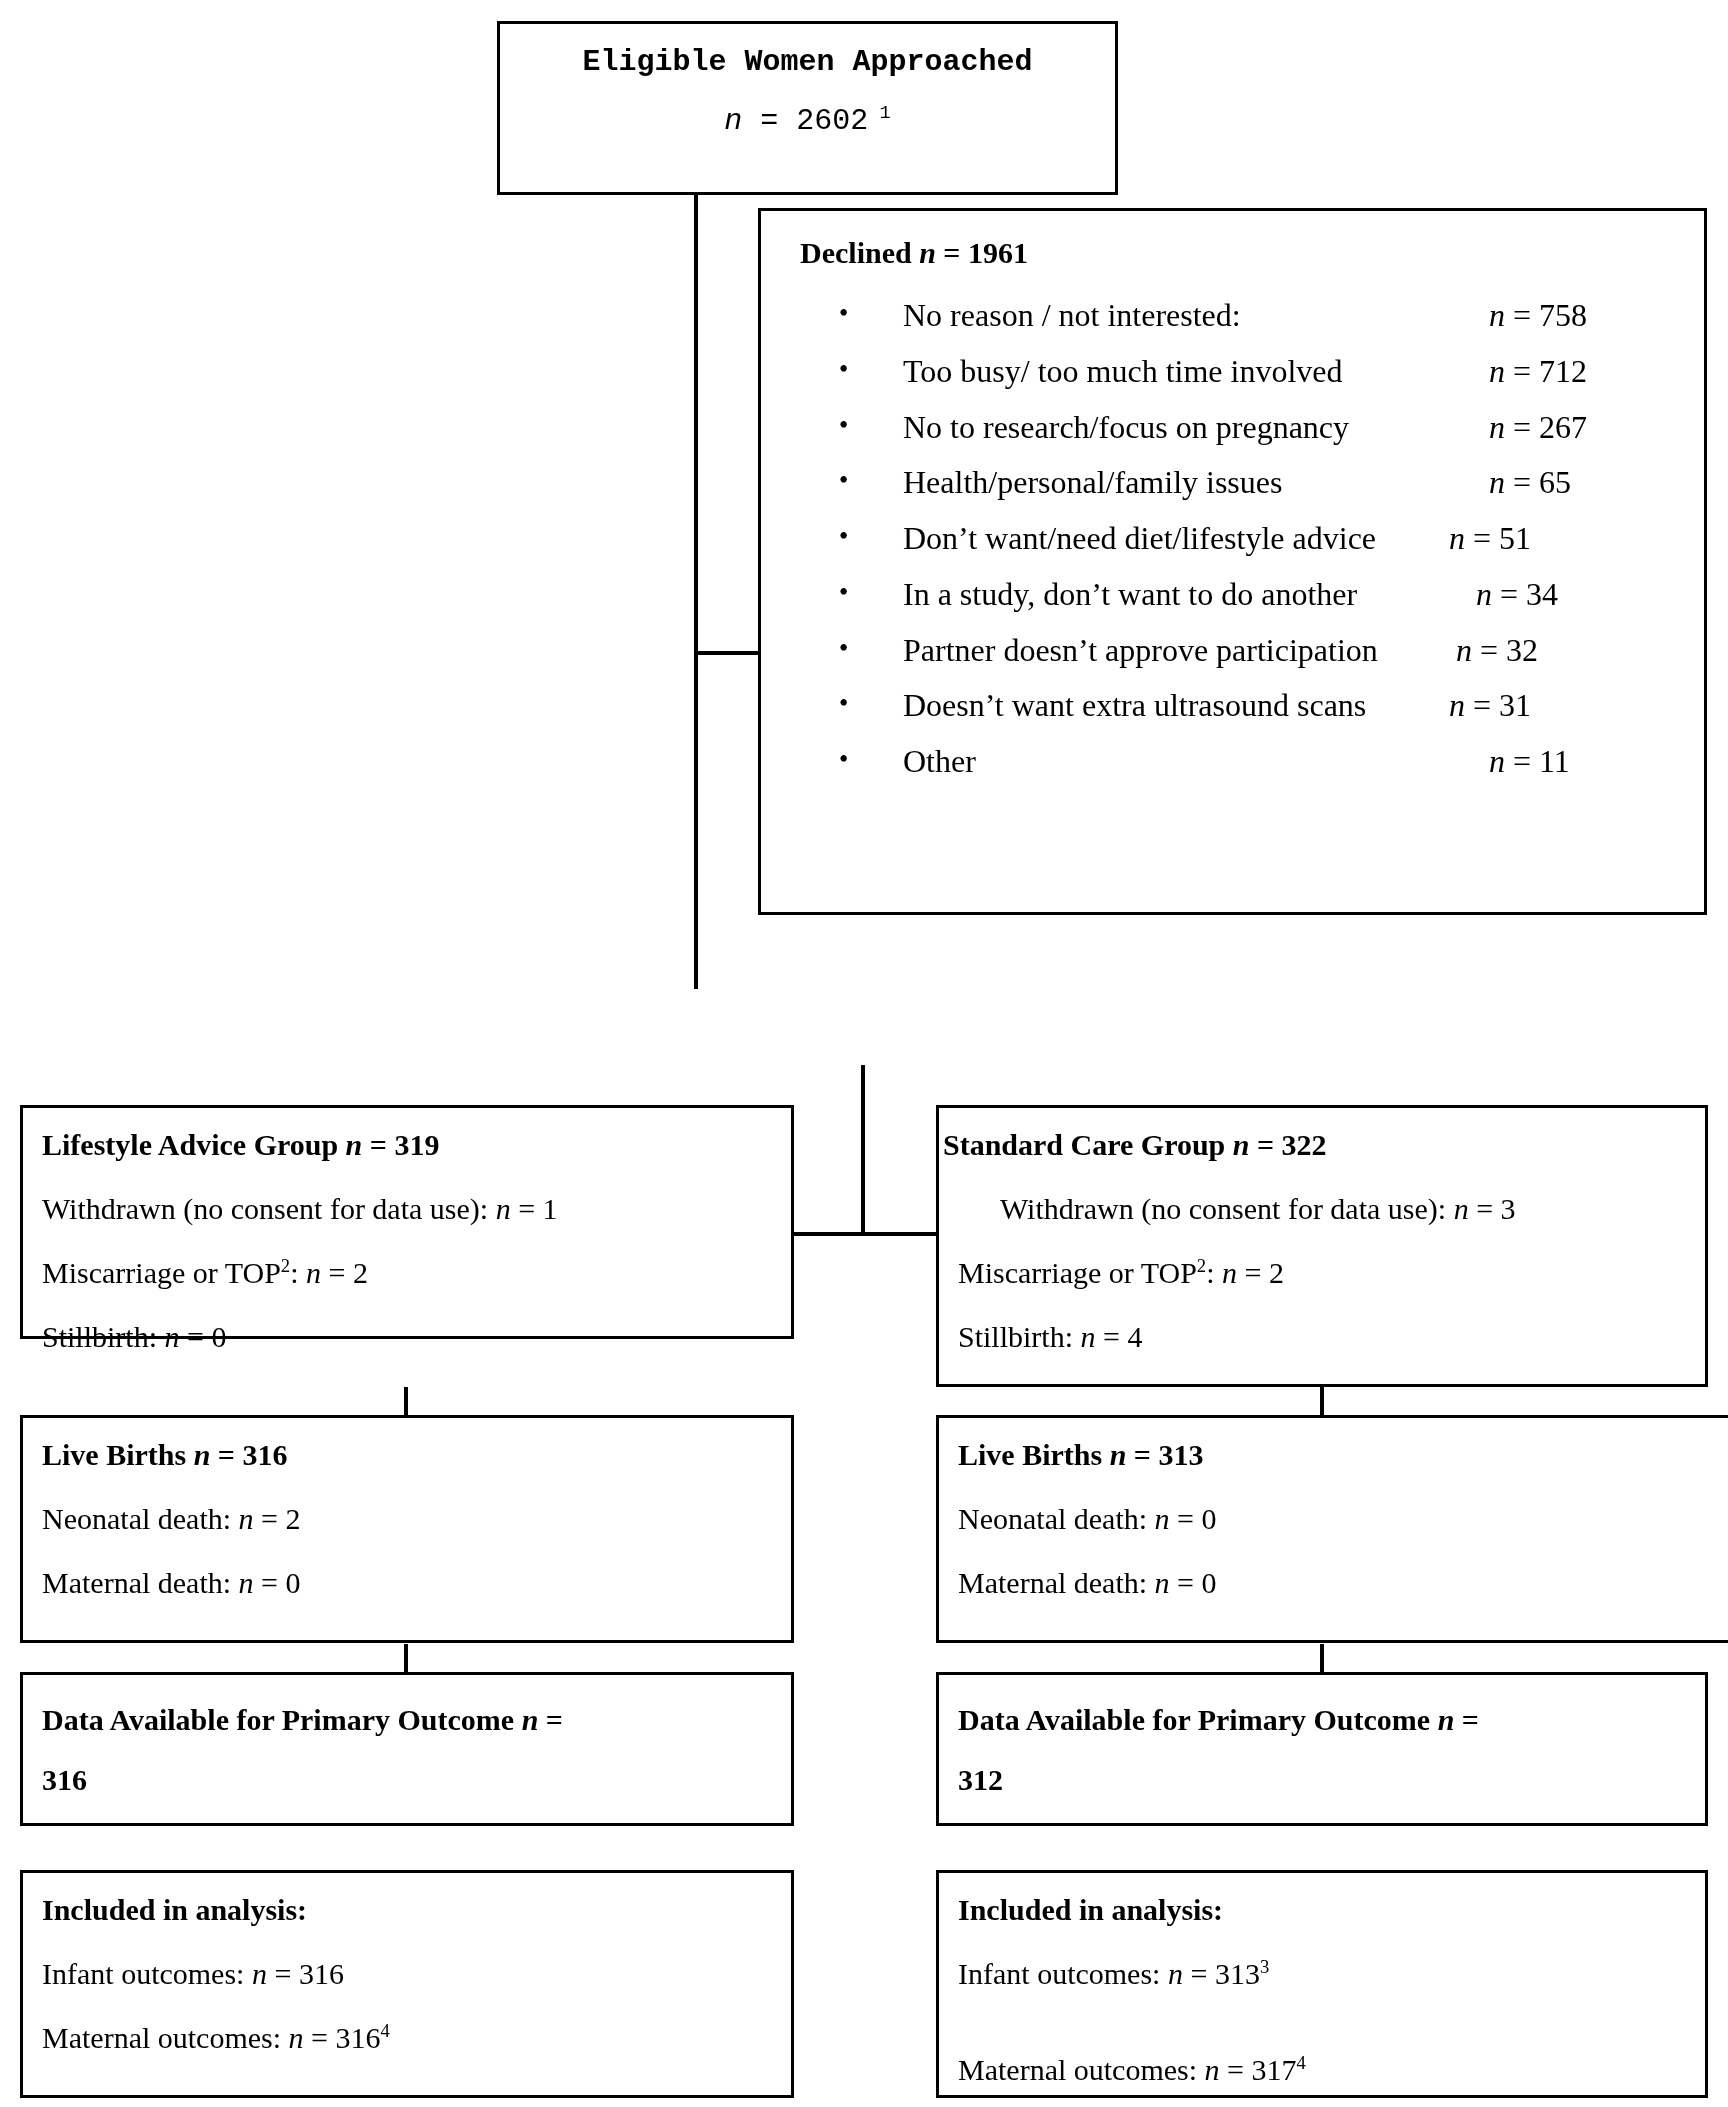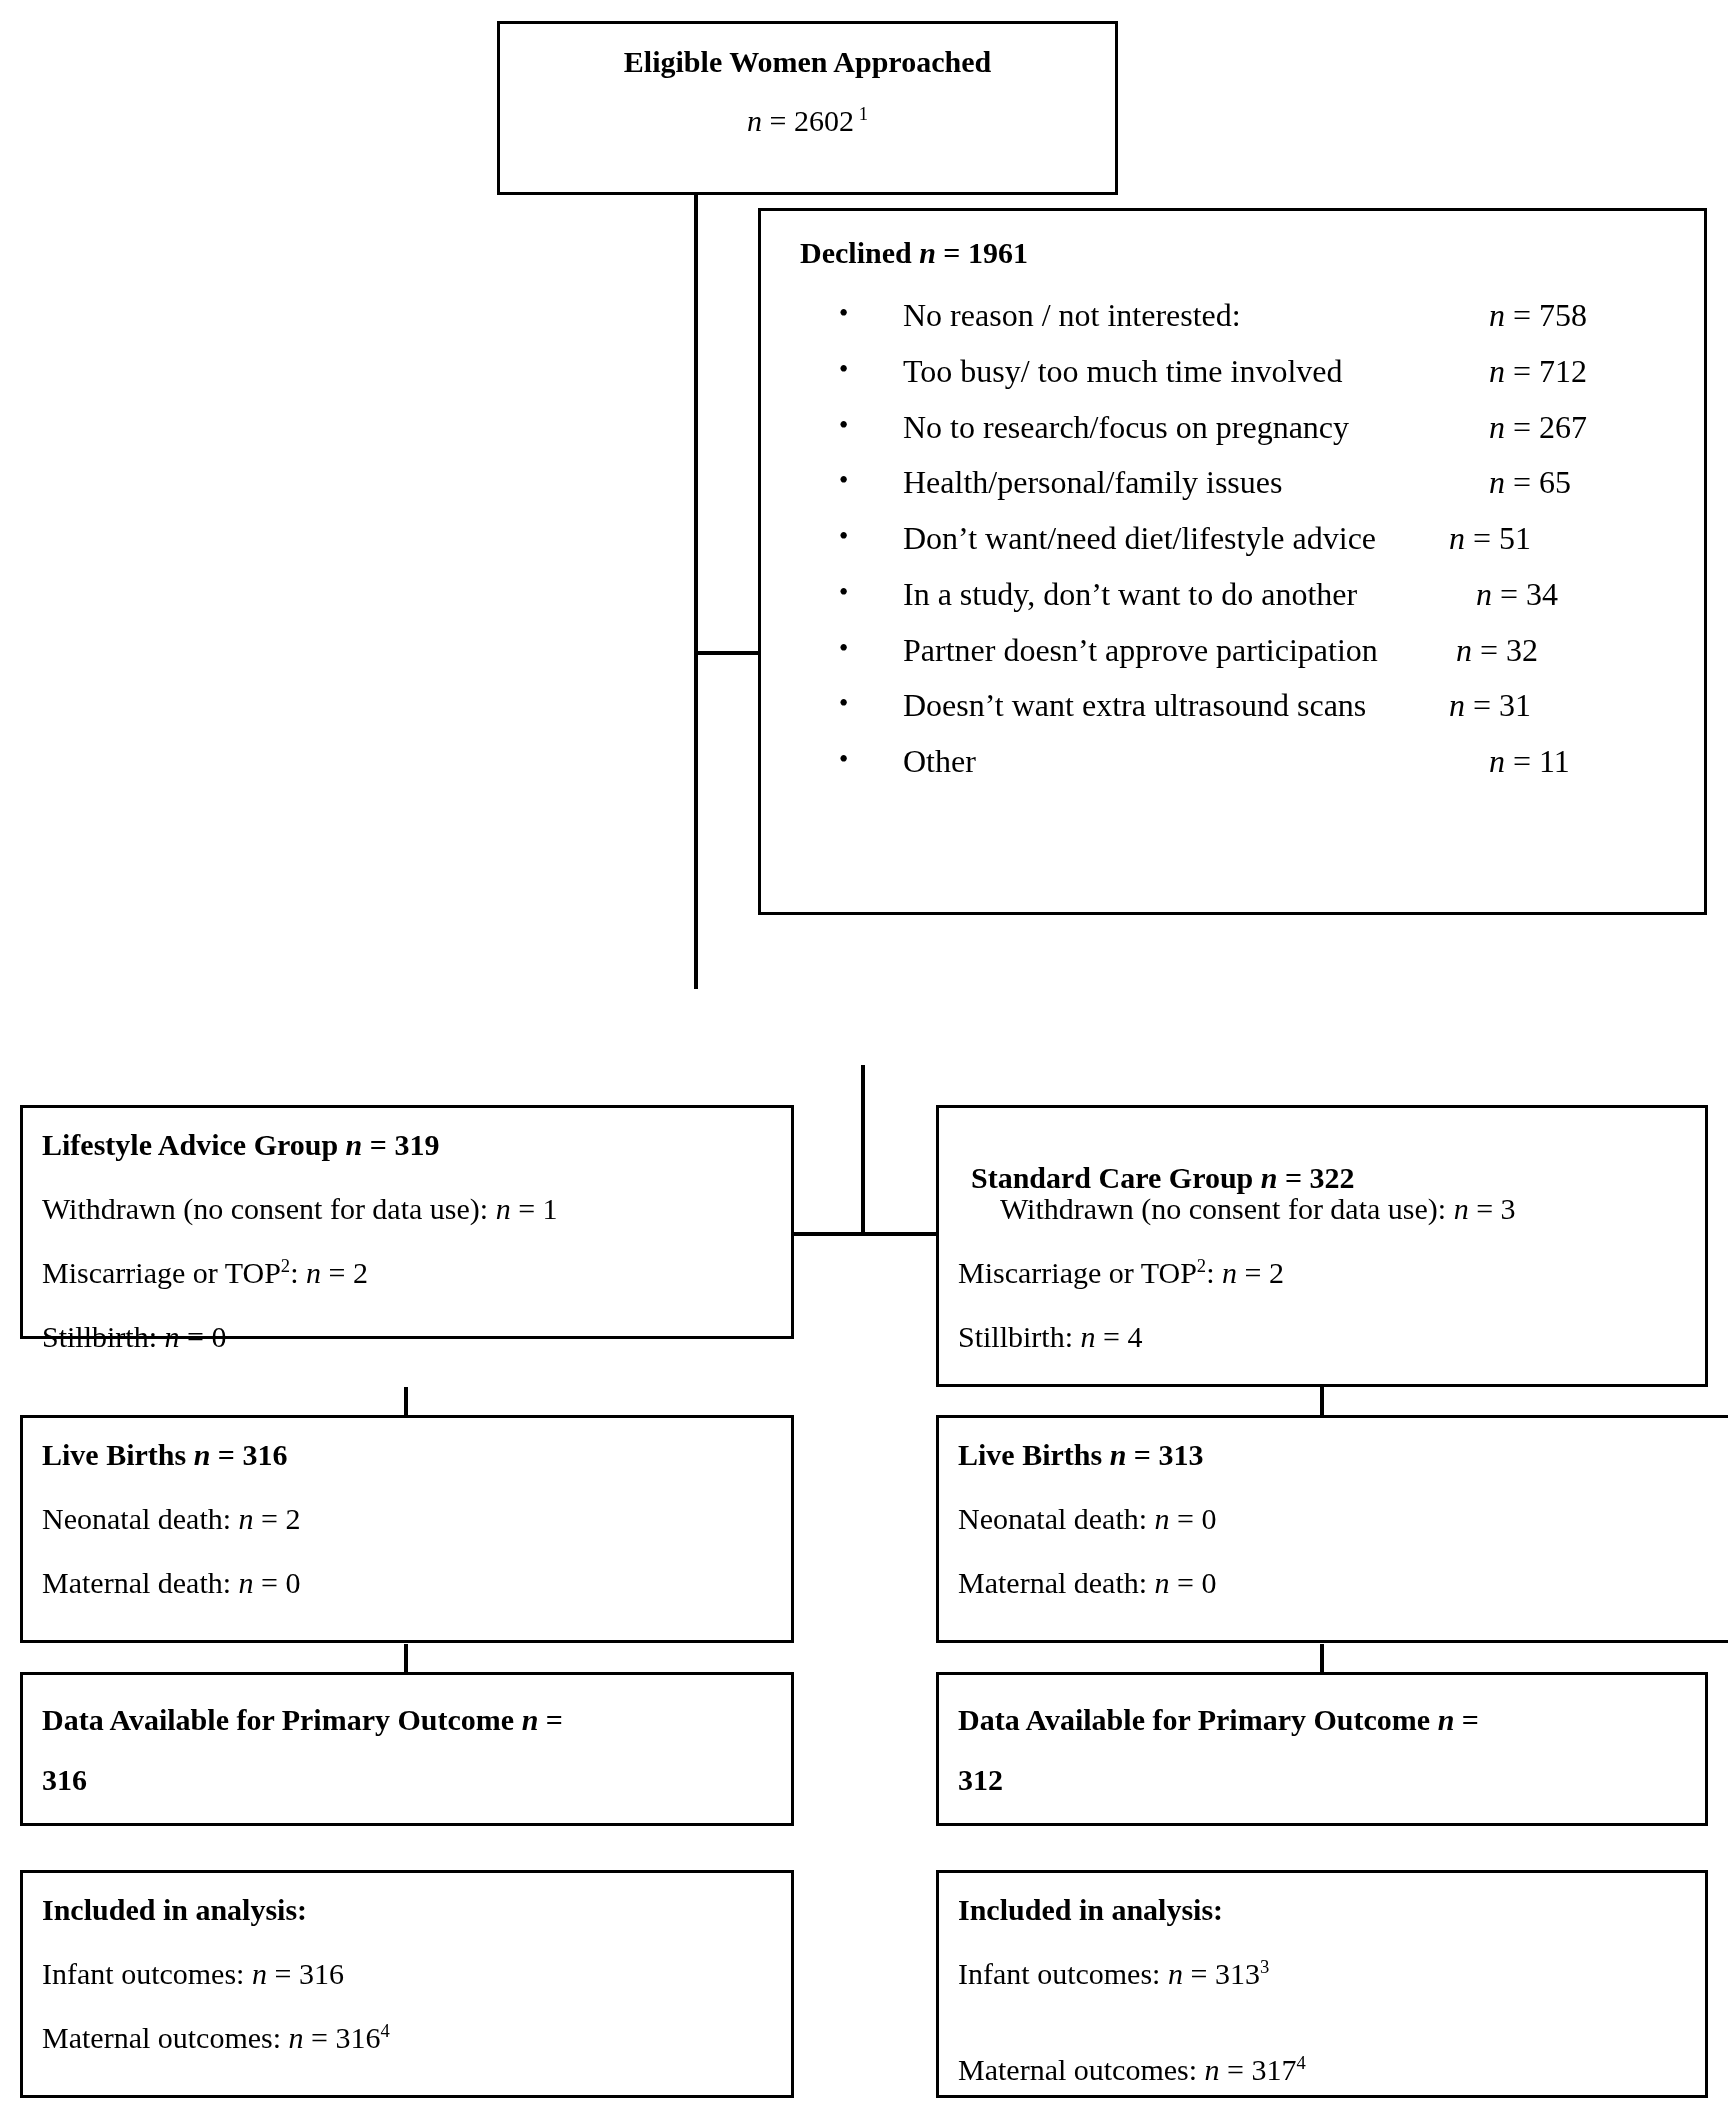--- a/index.html
+++ b/index.html
@@ -37,20 +37,21 @@
     line-height: 1.0;
     white-space: nowrap;
   }
   .bold { font-weight: bold; }
   .ital { font-style: italic; }
   .ctr {
     width: 100%;
     text-align: center;
     left: 0;
     white-space: normal;
+    font-family: Liberation Mono, monospace;
   }
   .bullet-row {
     position: absolute;
     font-size: 32px;
     line-height: 1.0;
     white-space: nowrap;
   }
   .bullet-dot {
     position: absolute;
     font-size: 26.5px;
@@ -188,21 +189,21 @@
     </div>
     <div class="txt" style="left:19px; top:150px;">
       <span>Miscarriage or TOP</span><sup>2</sup><span>: </span><span class="ital">n</span><span> = </span><span>2</span>
     </div>
     <div class="txt" style="left:19px; top:214px;">
       <span>Stillbirth: </span><span class="ital">n</span><span> = </span><span>0</span>
     </div>
   </div>
 
   <div class="box" style="left:936px; top:1105px; width:772px; height:282px;">
-    <div class="txt bold" style="left:32px; top:22px;margin-top:33px;">
+    <div class="txt bold" style="left:4px; top:22px;">
       <span>Standard Care Group </span><span class="ital">n</span><span> = </span><span>322</span>
     </div>
     <div class="txt" style="left:19px; top:86px;margin-left:42px;">
       <span>Withdrawn (no consent for data use): </span><span class="ital">n</span><span> = </span><span>3</span>
     </div>
     <div class="txt" style="left:19px; top:150px;">
       <span>Miscarriage or TOP</span><sup>2</sup><span>: </span><span class="ital">n</span><span> = </span><span>2</span>
     </div>
     <div class="txt" style="left:19px; top:214px;">
       <span>Stillbirth: </span><span class="ital">n</span><span> = </span><span>4</span>

